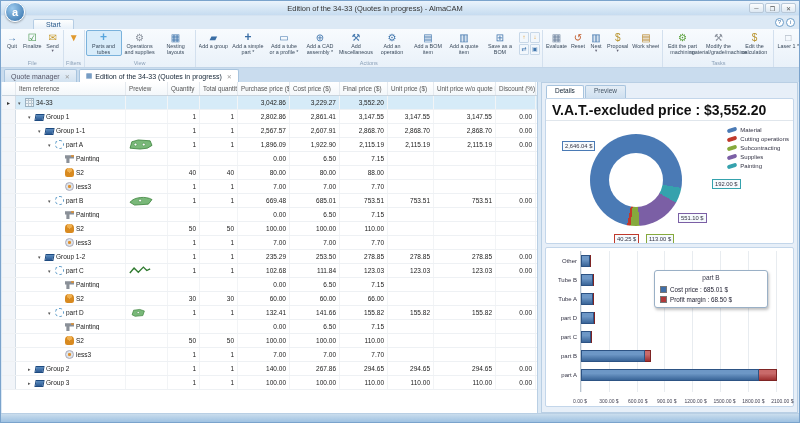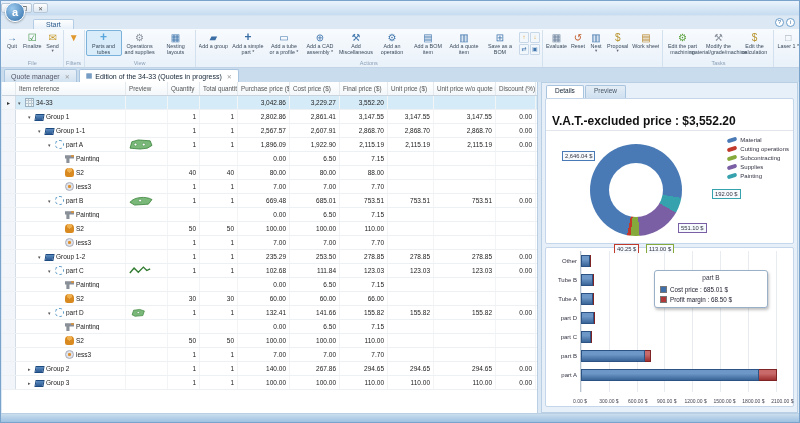--- a/index.html
+++ b/index.html
@@ -59,21 +59,21 @@
 .tico-less3-icon{border:1px solid #aab;border-radius:50%;background:radial-gradient(circle,#e09030 0 28%,#dde3e8 30% 100%)}
 .pv{height:11px}
 
 .panel{position:absolute;left:540px;top:0;right:1px;bottom:0;background:#e7eff8;border:1px solid #b9cfe4;padding:2px}
 .ptabs{display:flex;height:13px;padding-left:2px;gap:1px}
 .ptab{font-size:6.5px;padding:1px 8px;border:1px solid #a8c4de;border-bottom:none;border-radius:2px 2px 0 0;background:linear-gradient(#e4edf6,#cfe0f0);color:#456}
 .ptab.active{background:#fff;color:#123}
 .card{position:absolute;left:3px;right:3px;background:#fff;border:1px solid #c3d6ea;border-radius:2px}
 .card1{top:15px;height:146px}
 .card2{top:164px;height:160px}
-.c1title{font-size:12px;font-weight:bold;color:#111;padding:15px 6px 2px;border-bottom:1px solid #e0e6ec}
+.c1title{font-size:14px;font-weight:bold;color:#111;padding:3px 6px 2px;border-bottom:1px solid #e0e6ec}
 .c1chart{position:relative;height:122px;overflow:hidden}
 .donut{position:absolute;left:44px;top:13px;width:92px;height:92px;border-radius:50%}
 .donut::after{content:"";position:absolute;left:19px;top:19px;width:54px;height:54px;background:#fff;border-radius:50%}
 .legend{position:absolute;right:4px;top:4px}
 .lrow{display:flex;align-items:center;gap:3px;height:9px}
 .lswatch{width:10px;height:4px;border-radius:2px;transform:rotate(-18deg);flex:none}
 .ltext{font-size:6px;color:#334;white-space:nowrap}
 .dlabel{position:absolute;font-size:5.8px;padding:0 2px;background:#f6fafd;border:1px solid;line-height:8px;white-space:nowrap;z-index:3}
 
 .c2plot{position:absolute;left:34px;top:3px;right:8px;bottom:14px;border-left:1px solid #b8c4d0}
@@ -89,20 +89,21 @@
 .tsw{width:7px;height:7px;border:1px solid #777;flex:none}
 .statusstrip{height:9px;background:linear-gradient(#cadded,#9fc2e2);border-top:1px solid #b9cfe4;flex:none}
 </style>
 </head>
 <body>
 
 <div class="window">
 
   <div class="titlebar">
     <div class="logo">a</div>
+    <div class="title">Edition of the 34-33 (Quotes in progress) - AlmaCAM</div>
     <div class="winbtns">
       <div class="winbtn">─</div>
       <div class="winbtn">❐</div>
       <div class="winbtn">✕</div>
     </div>
   </div>
 
   <div class="tabrow">
     <div class="starttab">Start</div>
     <div class="helpbtns">

